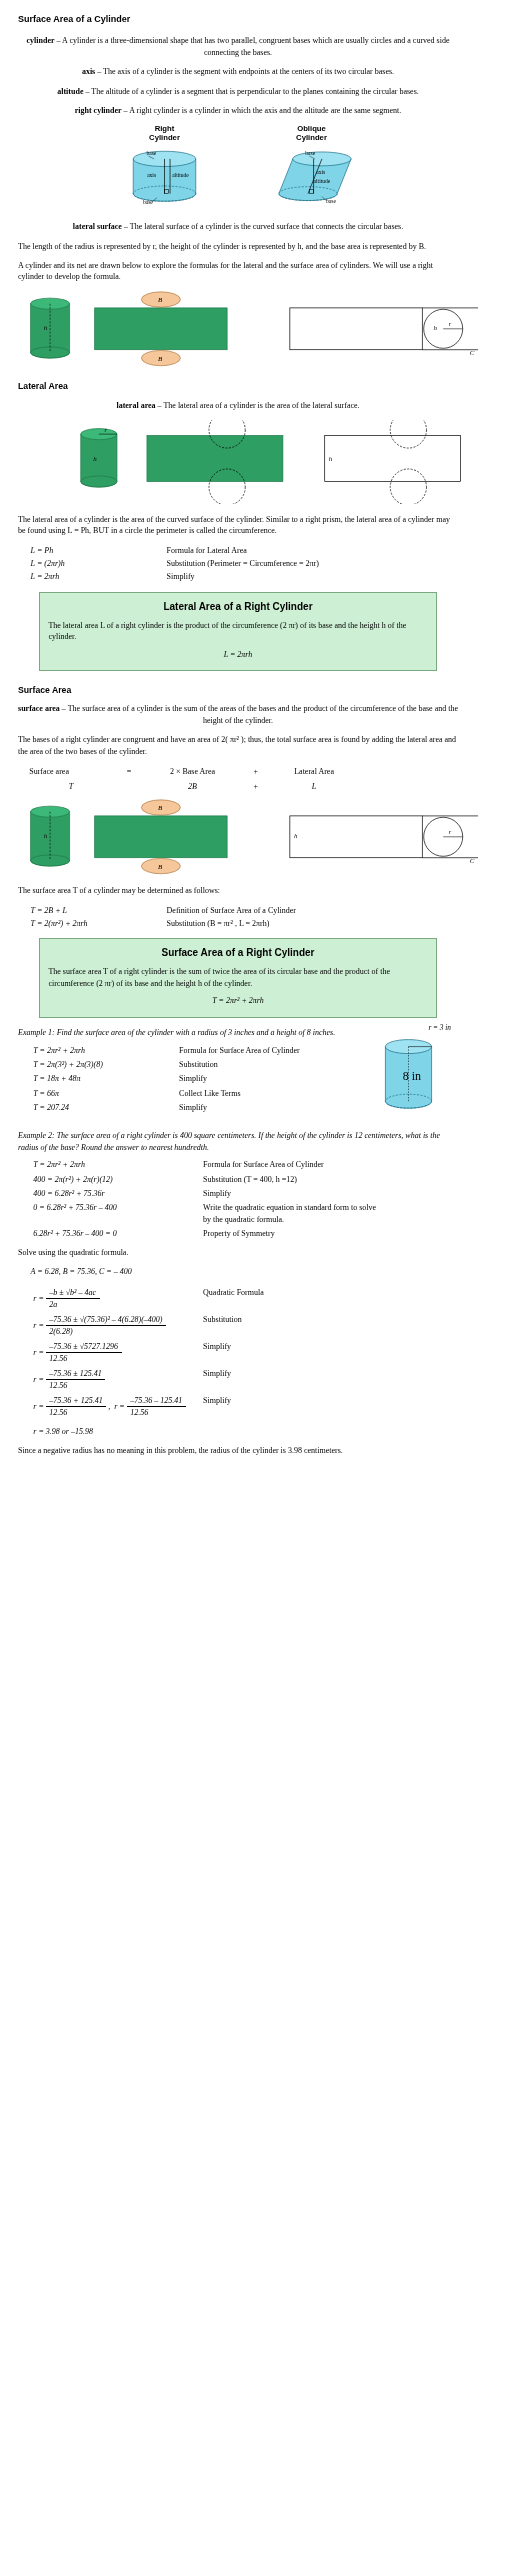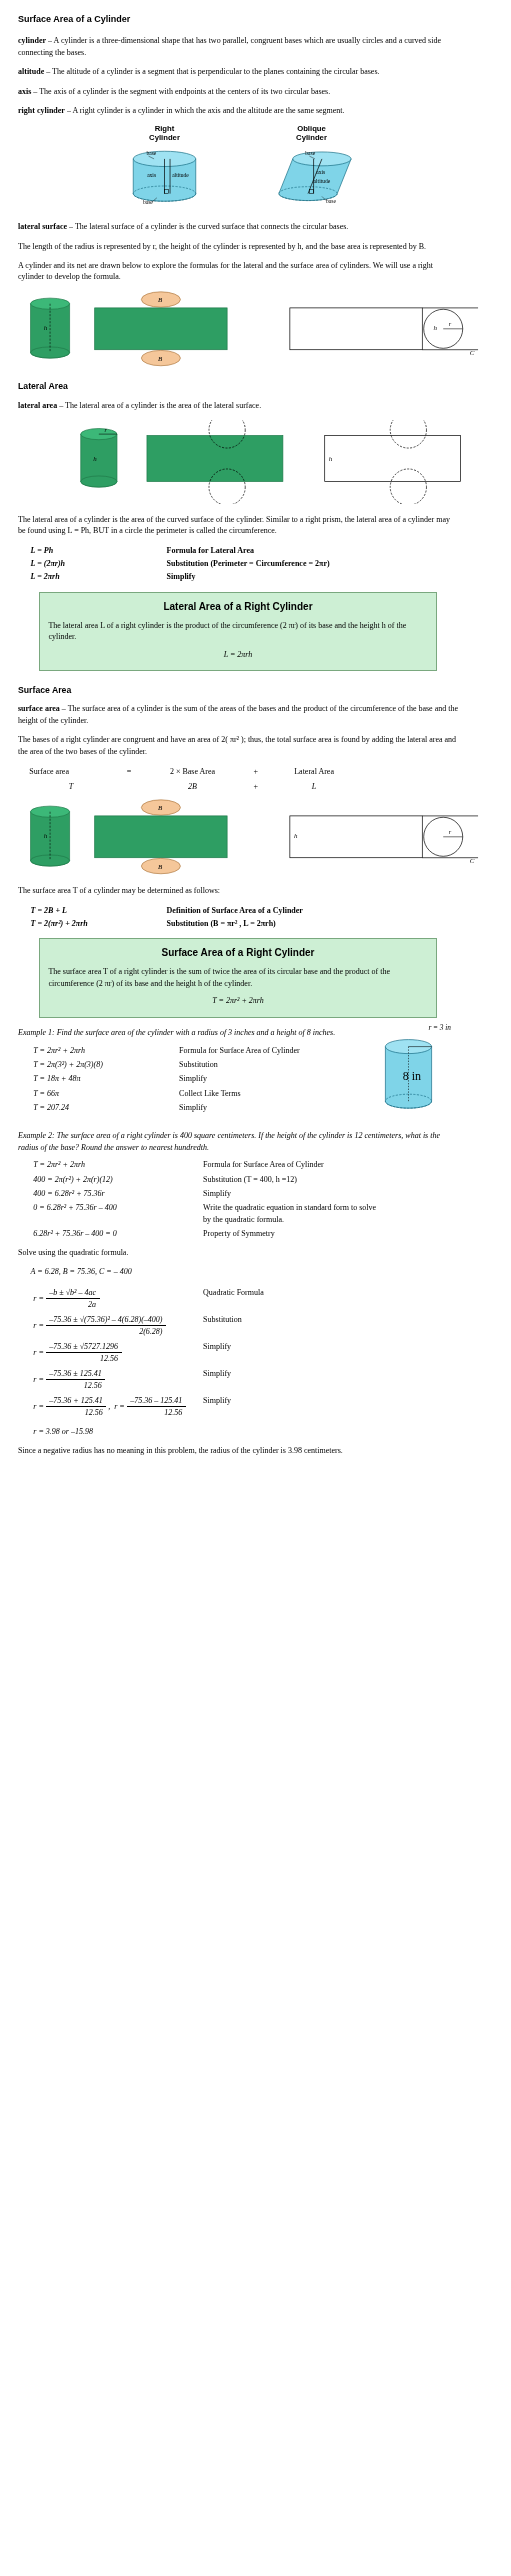--- a/index.html
+++ b/index.html
@@ -17,21 +17,21 @@
     font-size:9px;
     font-weight:bold;
     margin:2.8px 0 9.8px 0;
   }
   h2.section{
     font-family:"Liberation Sans", sans-serif;
     font-size:8.7px;
     font-weight:bold;
     margin:12.6px 0 7px 0;
   }
-  p.def{margin:0 0 7.7px 0;text-align:left;}
+  p.def{margin:0 0 7.7px 0;text-align:center;}
   p.body{margin:0 0 7.7px 0;}
   .tt{font-weight:bold;}
 
   
   .figrow{display:flex;justify-content:center;align-items:flex-start;gap:42px;margin:4.2px 0 9.8px 0;}
   .figcap{
     font-family:"Liberation Sans", sans-serif;
     font-size:7.7px;font-weight:bold;text-align:center;margin-bottom:2.8px;line-height:1.2;
   }
   .cylbox{position:relative;}
@@ -45,62 +45,62 @@
   }
   .callout h3{
     font-family:"Liberation Sans", sans-serif;
     font-size:10px;font-weight:bold;text-align:center;margin:1.4px 0 5.6px 0;
   }
   .callout p{margin:0 0 5.6px 0;}
   .callout .formula{text-align:center;font-style:italic;margin:4.2px 0 1.4px 0;}
 
   
   table.deriv{border-collapse:collapse;margin:2.8px 0 8.4px 12.6px;}
-  table.deriv td{vertical-align:top;padding:0.7px 0;font-size:8px;font-weight:bold;}
+  table.deriv td{vertical-align:top;padding:0.7px 0;font-size:8px;}
   table.deriv td.lhs{width:129px;font-style:italic;padding-right:7px;}
   table.deriv td.rhs{font-style:normal;}
 
   
   table.sagrid{border-collapse:collapse;margin:4.2px 0 5.6px 7px;width:335px;}
   table.sagrid td{padding:1.4px 4.2px;font-size:8px;}
   table.sagrid td.c{text-align:center;}
 
   
   .example{margin:9.8px 0 5.6px 0;}
   .example .exlead{font-style:italic;margin:0 0 4.2px 0;}
   table.work{border-collapse:collapse;margin:1.4px 0 5.6px 15.3px;}
   table.work td{vertical-align:top;padding:1.4px 0;font-size:8px;}
   table.work td.lhs{width:136px;font-style:italic;padding-right:9.8px;}
   table.work td.rhs{font-style:normal;}
   table.work.wide td.lhs{width:160px;}
   table.work.wide td.rhs{width:174px;}
 
-  .frac{display:inline-block;text-align:right;vertical-align:middle;}
+  .frac{display:inline-block;text-align:left;vertical-align:middle;}
   .frac .num{display:block;border-bottom:0.7px solid #000;padding:0 3.5px;}
   .frac .den{display:block;padding:0 3.5px;}
 
   .exfig{float:right;width:84px;text-align:center;margin:-4.2px 4.2px 2.8px 7px;}
   .clear{clear:both;}
   svg{display:block;}
 </style>
 </head>
 <body>
 
 <div class="page">
 
   <h1 class="doc-title">Surface Area of a Cylinder</h1>
 
   <p class="def">
     <span class="tt">cylinder</span><span> – A cylinder is a three-dimensional shape that has two parallel, congruent bases which are usually circles and a curved side connecting the bases.</span>
   </p>
   <p class="def">
+    <span class="tt">axis</span><span> – The axis of a cylinder is the segment with endpoints at the centers of its two circular bases.</span>
+  </p>
+  <p class="def">
     <span class="tt">altitude</span><span> – The altitude of a cylinder is a segment that is perpendicular to the planes containing the circular bases.</span>
-  </p>
-  <p class="def">
-    <span class="tt">axis</span><span> – The axis of a cylinder is the segment with endpoints at the centers of its two circular bases.</span>
   </p>
   <p class="def">
     <span class="tt">right cylinder</span><span> – A right cylinder is a cylinder in which the axis and the altitude are the same segment.</span>
   </p>
 
   <div class="figrow">
 
     <div class="cylbox">
       <div class="figcap">
         <span>Right</span><br>

